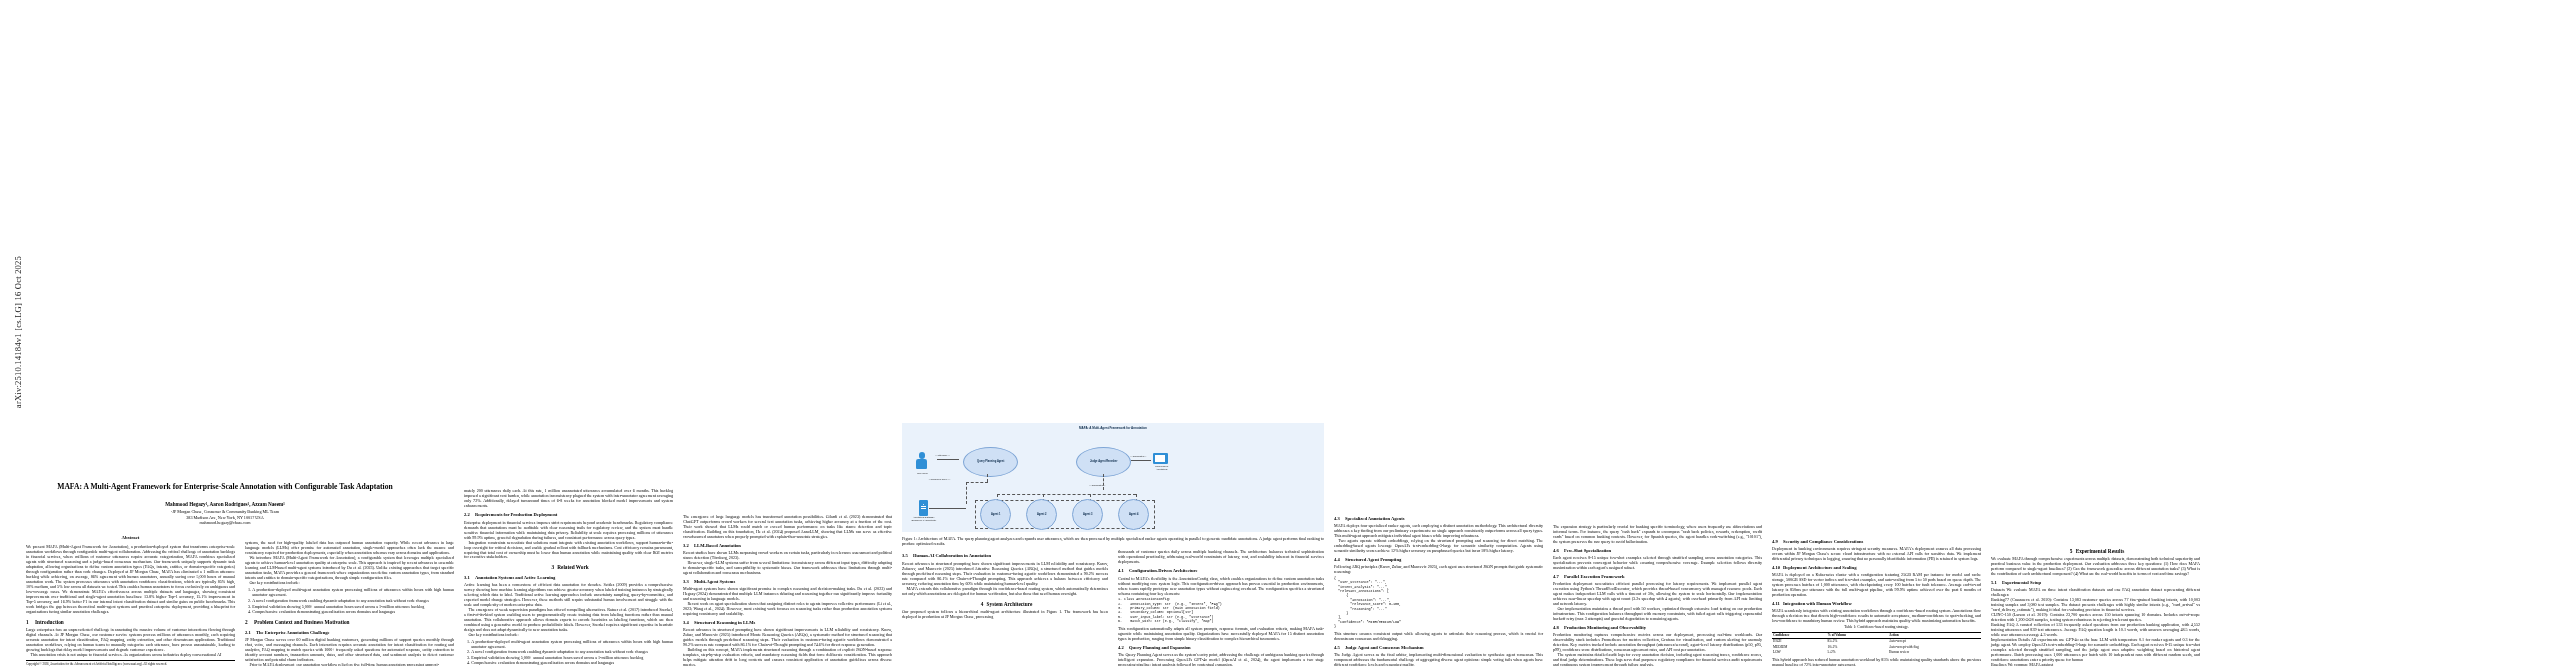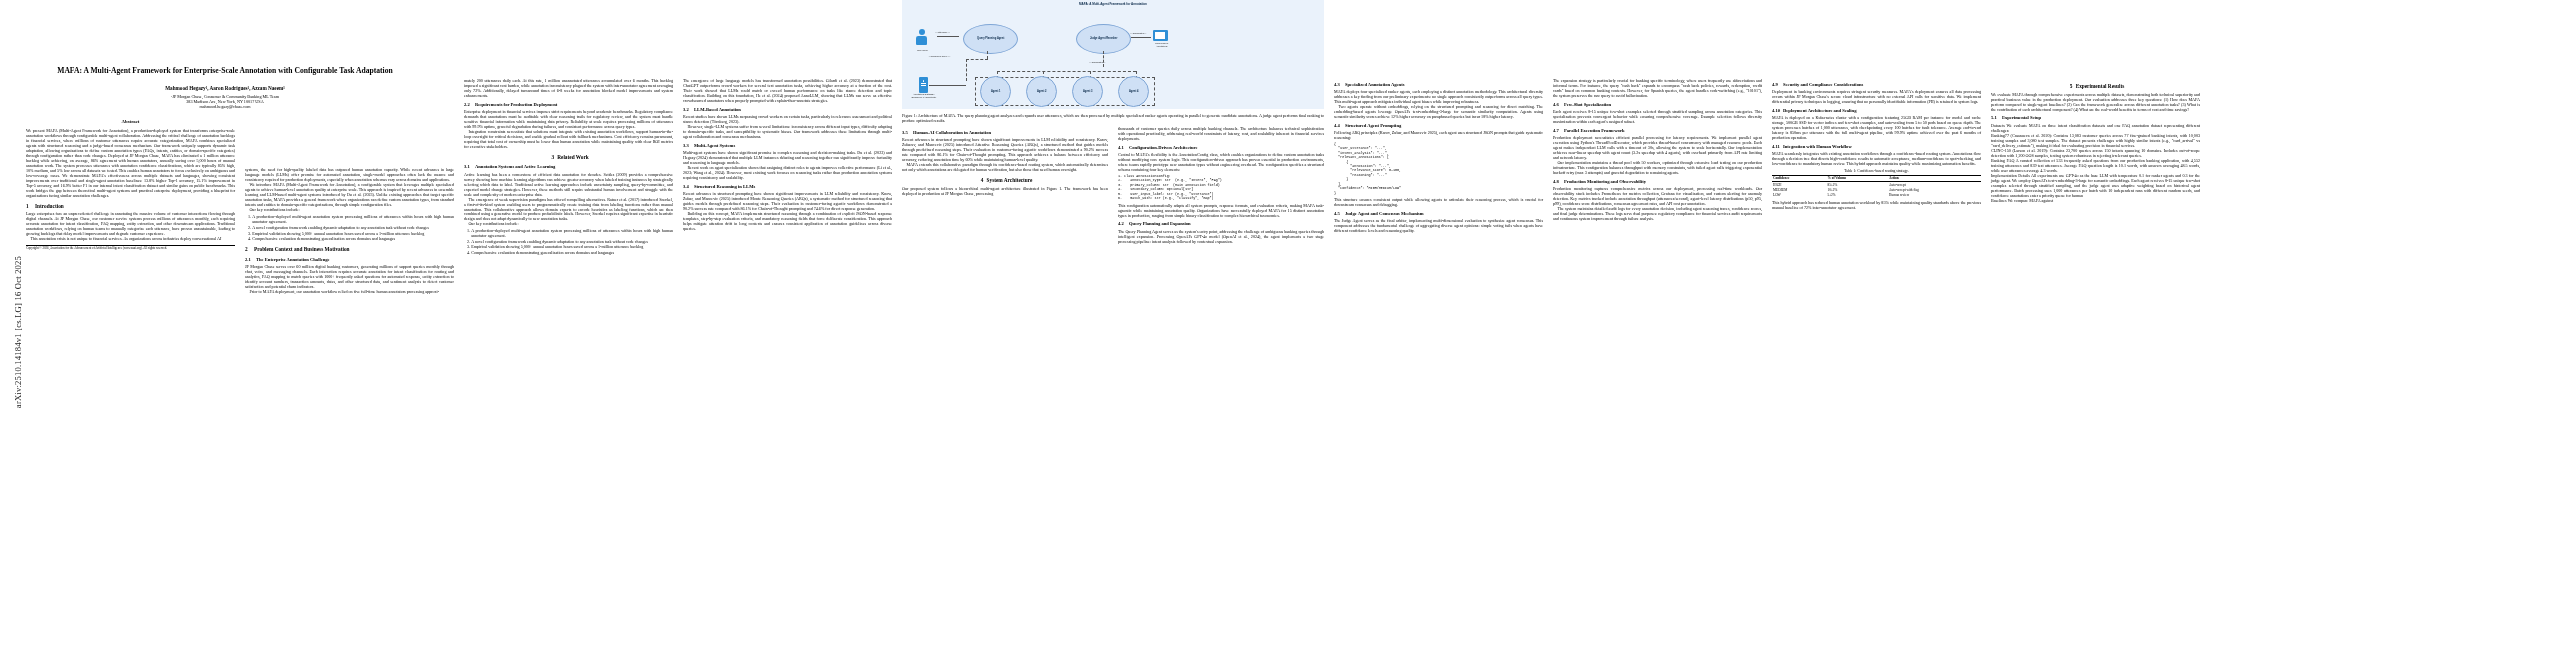--- a/index.html
+++ b/index.html
@@ -24,21 +24,21 @@
     color:#222;
     white-space:nowrap;
     text-align:center;
   }
   .page{
     position:absolute;
     left:21px; top:0;
     width:2545px; height:667px;
     display:flex;
     flex-direction:row;
-    align-items:flex-start;
+    align-items:flex-end;
     gap:0px;
   }
   .col{
     width:209px;
     padding:0 5px;
     box-sizing:content-box;
     font-size:4.1px;
     line-height:1.22;
     text-align:justify;
     hyphens:auto;

